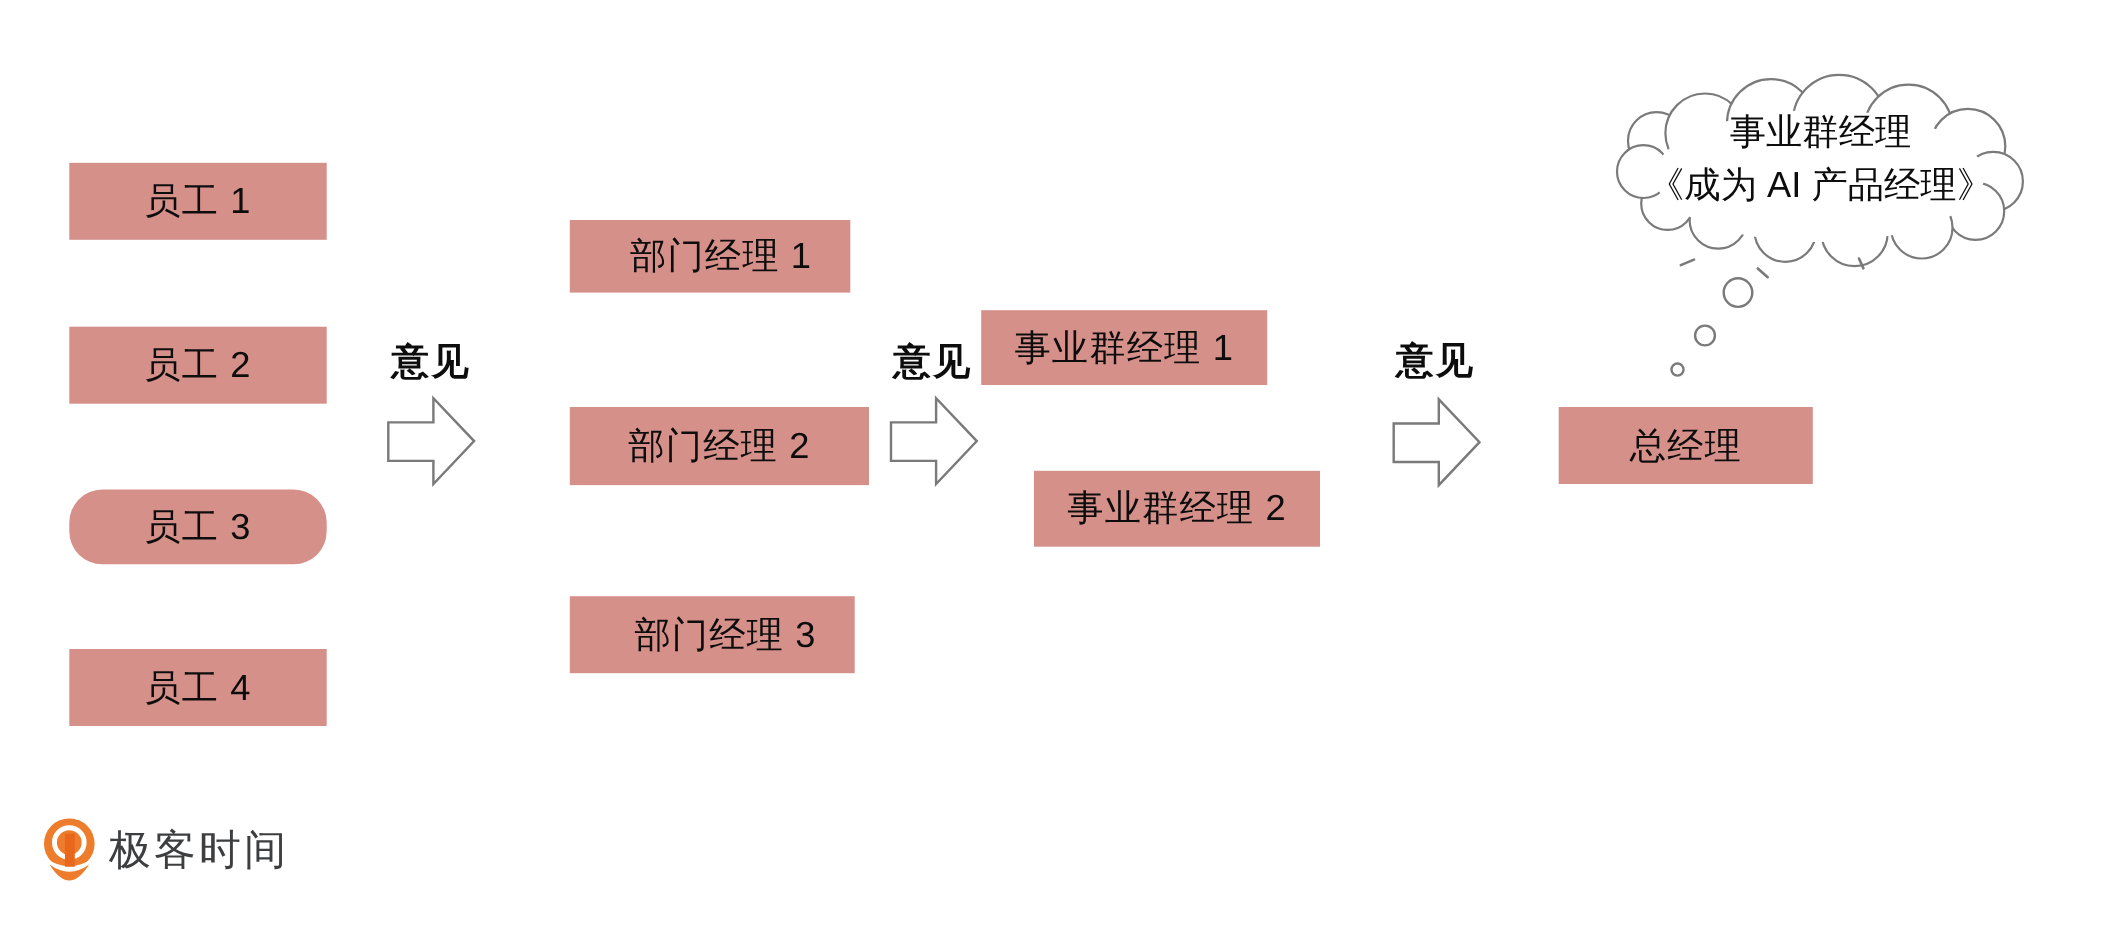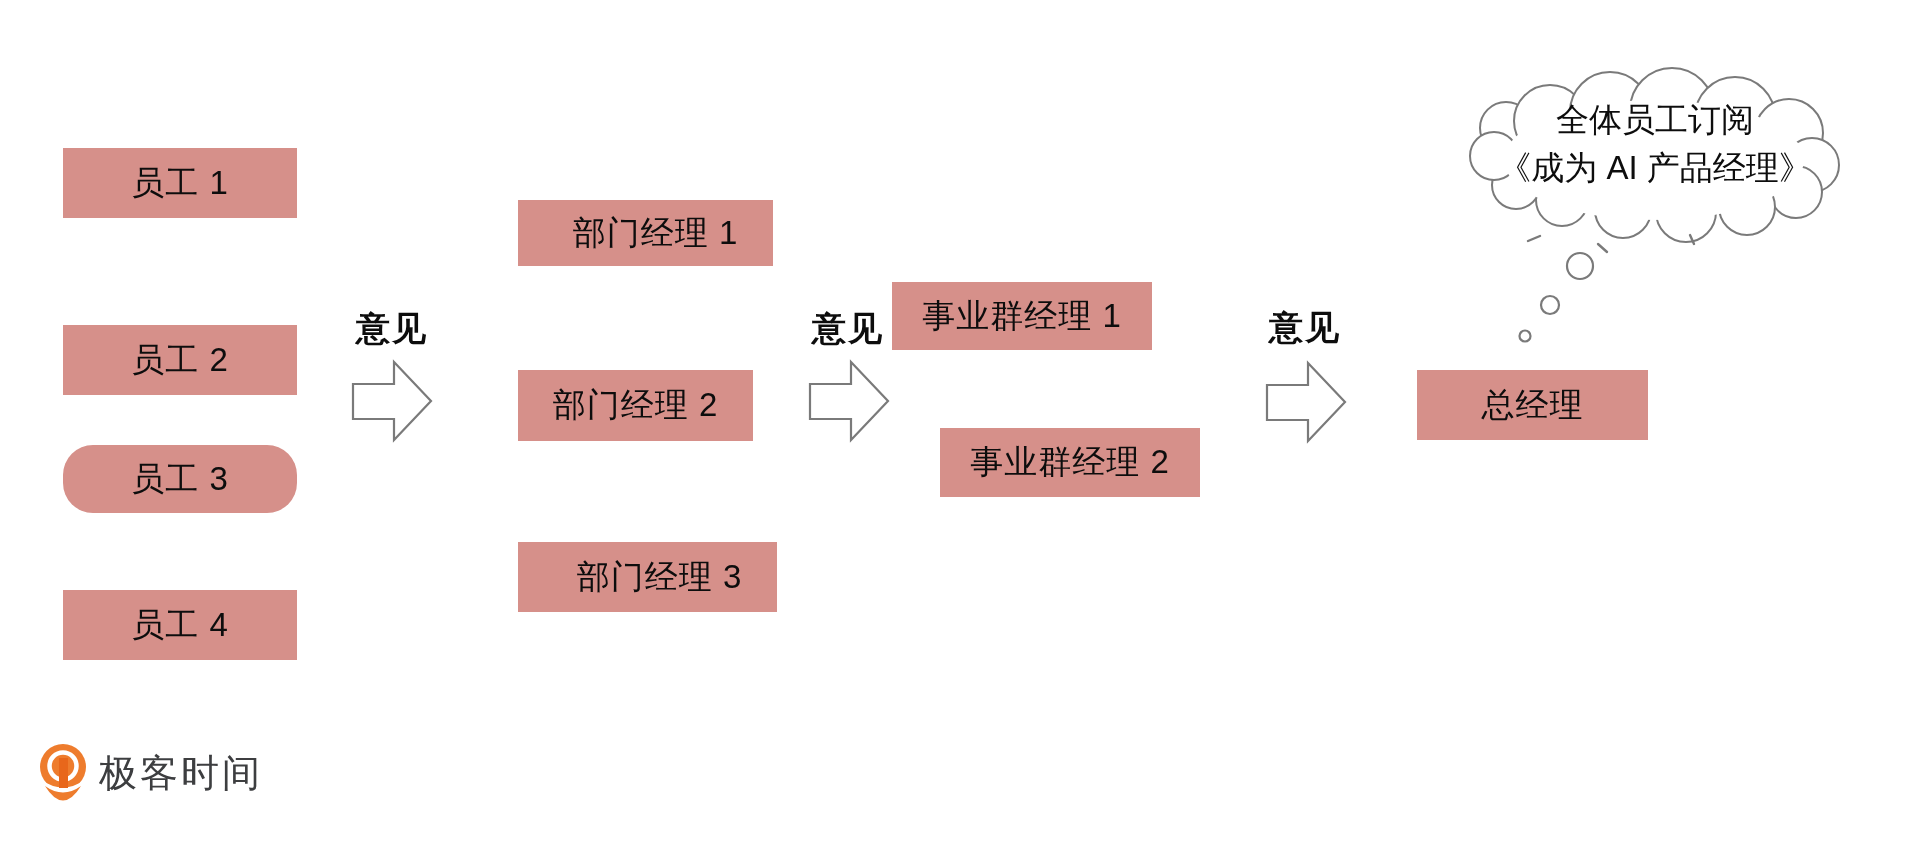--- a/index.html
+++ b/index.html
@@ -36,26 +36,26 @@
     color:var(--brand-text,#3d3e40);
     line-height:62px;
   }
 </style>
 </head>
 <body>
 
 <div class="stage">
 
   <div class="box" style="left:63px; top:148px; width:234px; height:70px;">员工 1</div>
-  <div class="box" style="left:63px; top:297px; width:234px; height:70px;margin-top:28px;">员工 2</div>
+  <div class="box" style="left:63px; top:297px; width:234px; height:70px;">员工 2</div>
   <div class="box" style="left:63px; top:445px; width:234px; height:68px;border-radius:30px;">员工 3</div>
   <div class="box" style="left:63px; top:590px; width:234px; height:70px;">员工 4</div>
 
   <div class="box" style="left:518px; top:200px; width:235px; height:66px;padding-left:20px;">部门经理 1</div>
-  <div class="box" style="left:518px; top:370px; width:235px; height:71px;">部门经理 2</div>
+  <div class="box" style="left:518px; top:370px; width:272px; height:71px;">部门经理 2</div>
   <div class="box" style="left:518px; top:542px; width:235px; height:70px;padding-left:24px;">部门经理 3</div>
 
   <div class="box" style="left:892px; top:282px; width:260px; height:68px;">事业群经理 1</div>
   <div class="box" style="left:940px; top:428px; width:260px; height:69px;">事业群经理 2</div>
 
   <div class="box" style="left:1417px; top:370px; width:231px; height:70px;">总经理</div>
 
   <div class="flow-label" style="left:322px; top:306px;">意见</div>
   <div class="flow-label" style="left:778px; top:306px;">意见</div>
   <div class="flow-label" style="left:1235px; top:305px;">意见</div>
@@ -92,21 +92,21 @@
     </g>
 
     <g fill="#ffffff" stroke="#7a7a7a" stroke-width="2.2">
       <circle cx="1580" cy="266" r="13"></circle>
       <circle cx="1550" cy="305" r="9"></circle>
       <circle cx="1525" cy="336" r="5.5"></circle>
     </g>
   </svg>
 
   <div class="cloud-text">
-    <div>全体员工订阅</div>
+    <div>事业群经理</div>
     <div>《成为 AI 产品经理》</div>
   </div>
 
   <div class="logo">
     <svg width="50" height="62" viewBox="0 0 50 62">
       <circle cx="25" cy="25" r="23" fill="#ee7c2d"></circle>
       <path d="M2,40 Q25,56 48,40" stroke="#ffffff" stroke-width="5" fill="none"></path>
       <path d="M7,44 Q25,57 43,44 Q25,73 7,44 Z" fill="#ee7c2d"></path>
       <circle cx="25" cy="24" r="13.5" fill="none" stroke="#ffffff" stroke-width="4.5"></circle>
       <path d="M21,16 L30,16 L30,46 L21,46 Z" fill="#e8671b"></path>

